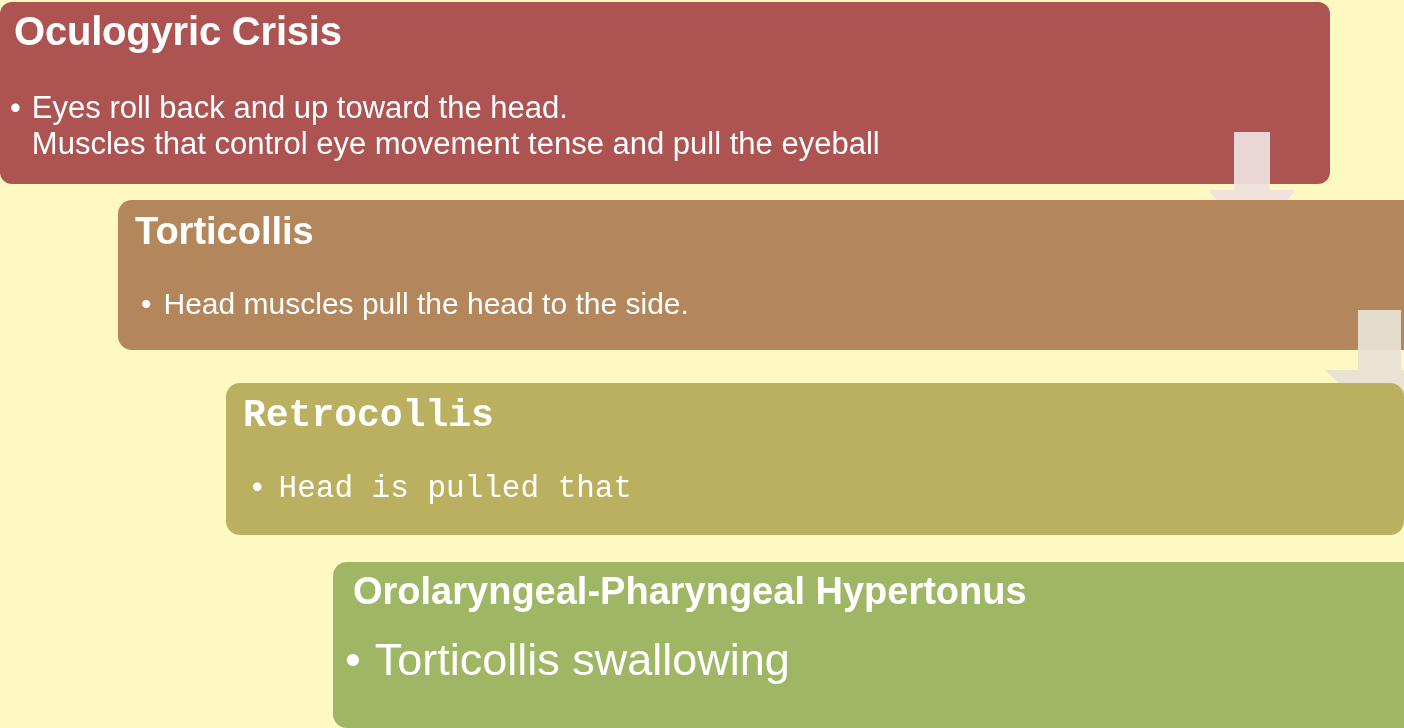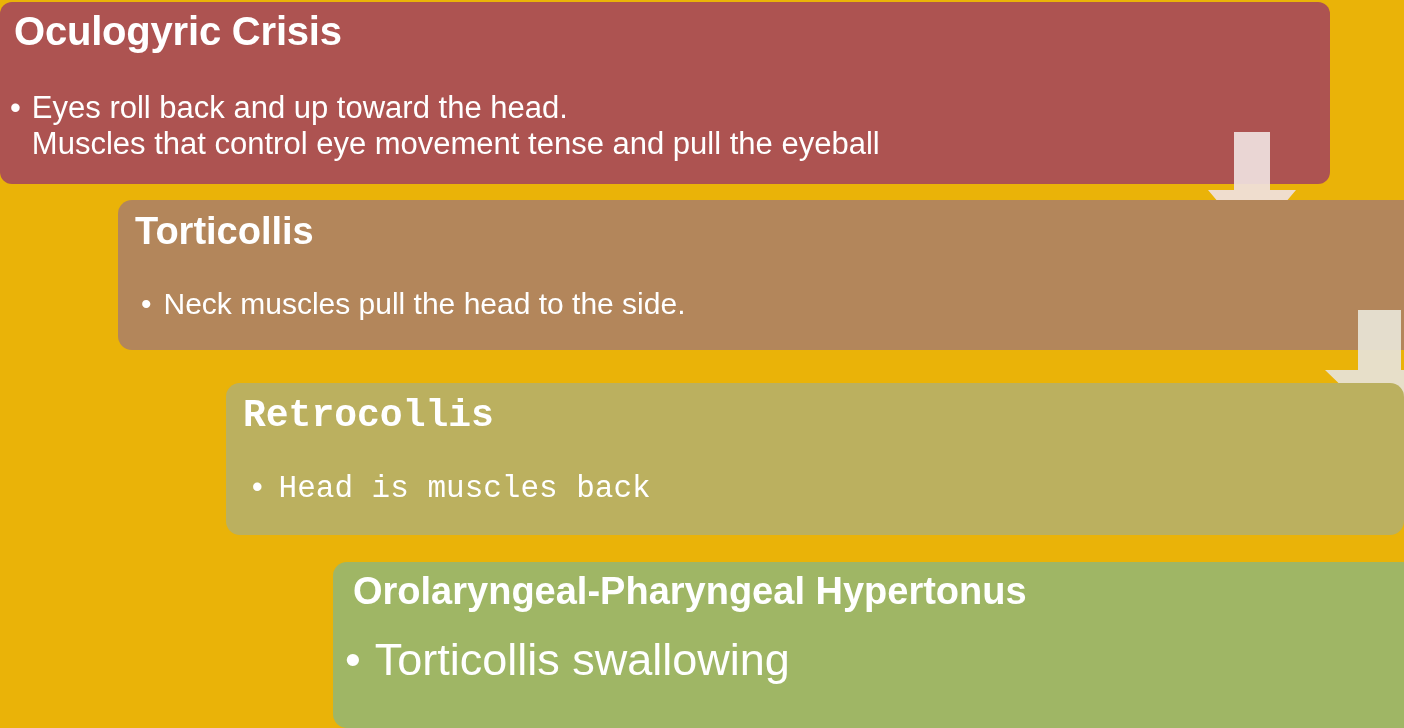--- a/index.html
+++ b/index.html
@@ -7,21 +7,21 @@
   html, body {
     width:1404px; height:728px;
     background:#ffffff;
     font-family:"Liberation Sans", sans-serif;
     overflow:hidden;
   }
   #stage {
     position:relative;
     width:1404px;
     height:728px;
-    background:#eab308;
+    background:#fef9c3;
   }
 
   
   .panel {
     position:absolute;
     border-radius:14px;
     color:#ffffff;
     overflow:visible;
   }
   .panel .title {
@@ -133,39 +133,39 @@
       <polygon points="26,0 62,0 62,58 88,58 44,110 0,58 26,58" fill="#efe0de" opacity="0.93"></polygon>
     </svg>
   </div>
 
   <div class="panel" id="panel-torticollis" style="background: rgb(179, 134, 91);">
     <div class="title">Torticollis</div>
     <div class="body">
       <div class="bullet-row">
         <span class="bullet-dot">•</span>
         <span>
-          <span class="line">Neck muscles pull the head to the side.</span>
+          <span class="line">Head muscles pull the head to the side.</span>
         </span>
       </div>
     </div>
   </div>
 
   <div class="arrow" id="arrow-2">
     <svg viewBox="0 0 110 112" xmlns="http://www.w3.org/2000/svg">
       <polygon points="33,0 76,0 76,60 110,60 54,112 0,60 33,60" fill="#e7e2d4" opacity="0.95"></polygon>
     </svg>
   </div>
 
   <div class="panel" id="panel-retrocollis" style="background: rgb(187, 176, 95); font-family: Liberation Mono, monospace;">
     <div class="title">Retrocollis</div>
     <div class="body">
       <div class="bullet-row">
         <span class="bullet-dot">•</span>
         <span>
-          <span class="line">Head is muscles back</span>
+          <span class="line">Head is pulled that</span>
         </span>
       </div>
     </div>
   </div>
 
   <div class="panel" id="panel-orolaryngeal" style="background: rgb(159, 182, 101);">
     <div class="title">Orolaryngeal-Pharyngeal Hypertonus</div>
     <div class="body">
       <div class="bullet-row">
         <span class="bullet-dot">•</span>

